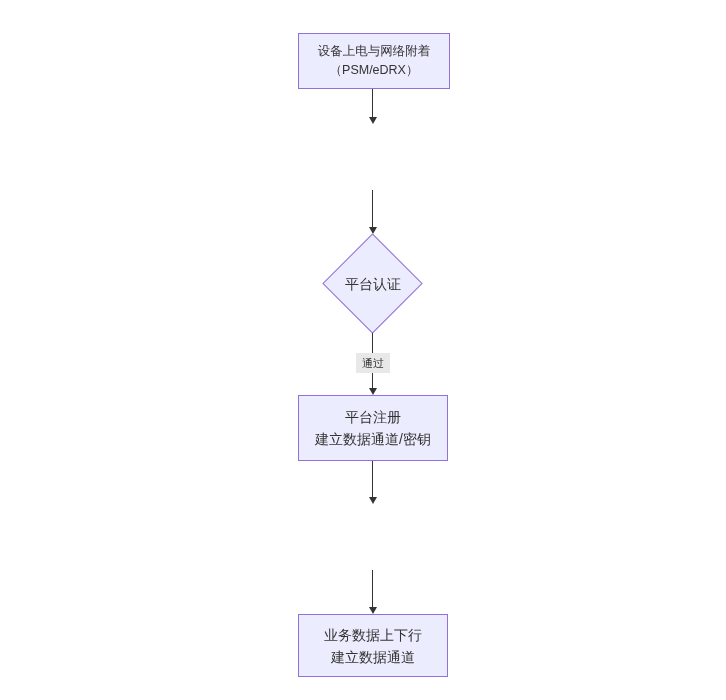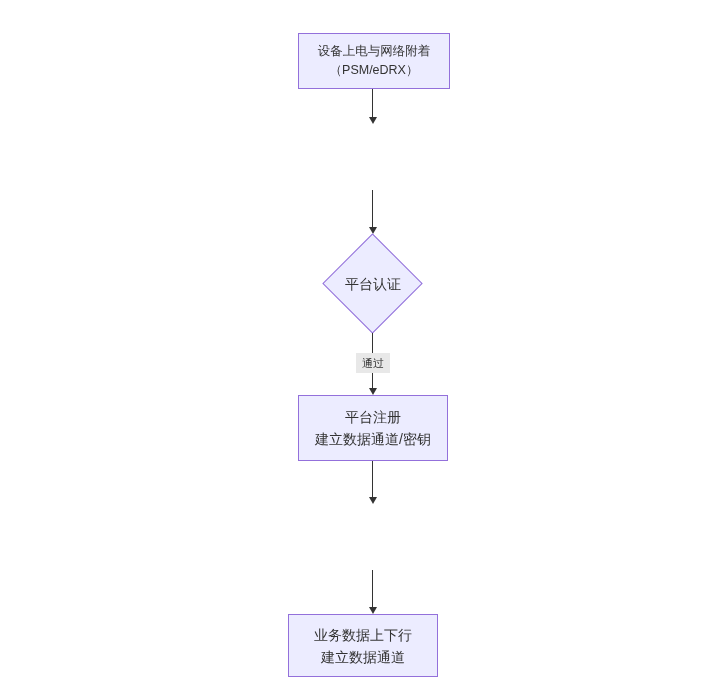--- a/index.html
+++ b/index.html
@@ -27,21 +27,21 @@
     border:1px solid var(--node-border);
     display:flex;flex-direction:column;
     align-items:center;justify-content:center;
     text-align:center;
   }
   .rect span{display:block;}
   #n1{left:298px;top:21px;width:152px;height:56px;font-size:12.5px;line-height:19px;}
   #n2{left:298px;top:112px;width:150px;height:66px;font-size:14px;line-height:22px;}
   #n4{left:298px;top:383px;width:150px;height:66px;font-size:14px;line-height:22px;}
   #n5{left:298px;top:492px;width:150px;height:66px;font-size:14px;line-height:22px;}
-  #n6{left:288px;top:602px;width:150px;height:63px;font-size:14px;line-height:22px;}
+  #n6{left:298px;top:602px;width:150px;height:63px;font-size:14px;line-height:22px;}
   .diamond-shape{
     position:absolute;
     left:337px;top:236px;width:71px;height:71px;
     box-sizing:border-box;
     background:var(--node-fill);
     border:1px solid var(--node-border);
     transform:rotate(45deg);
   }
   .diamond-label{
     position:absolute;

